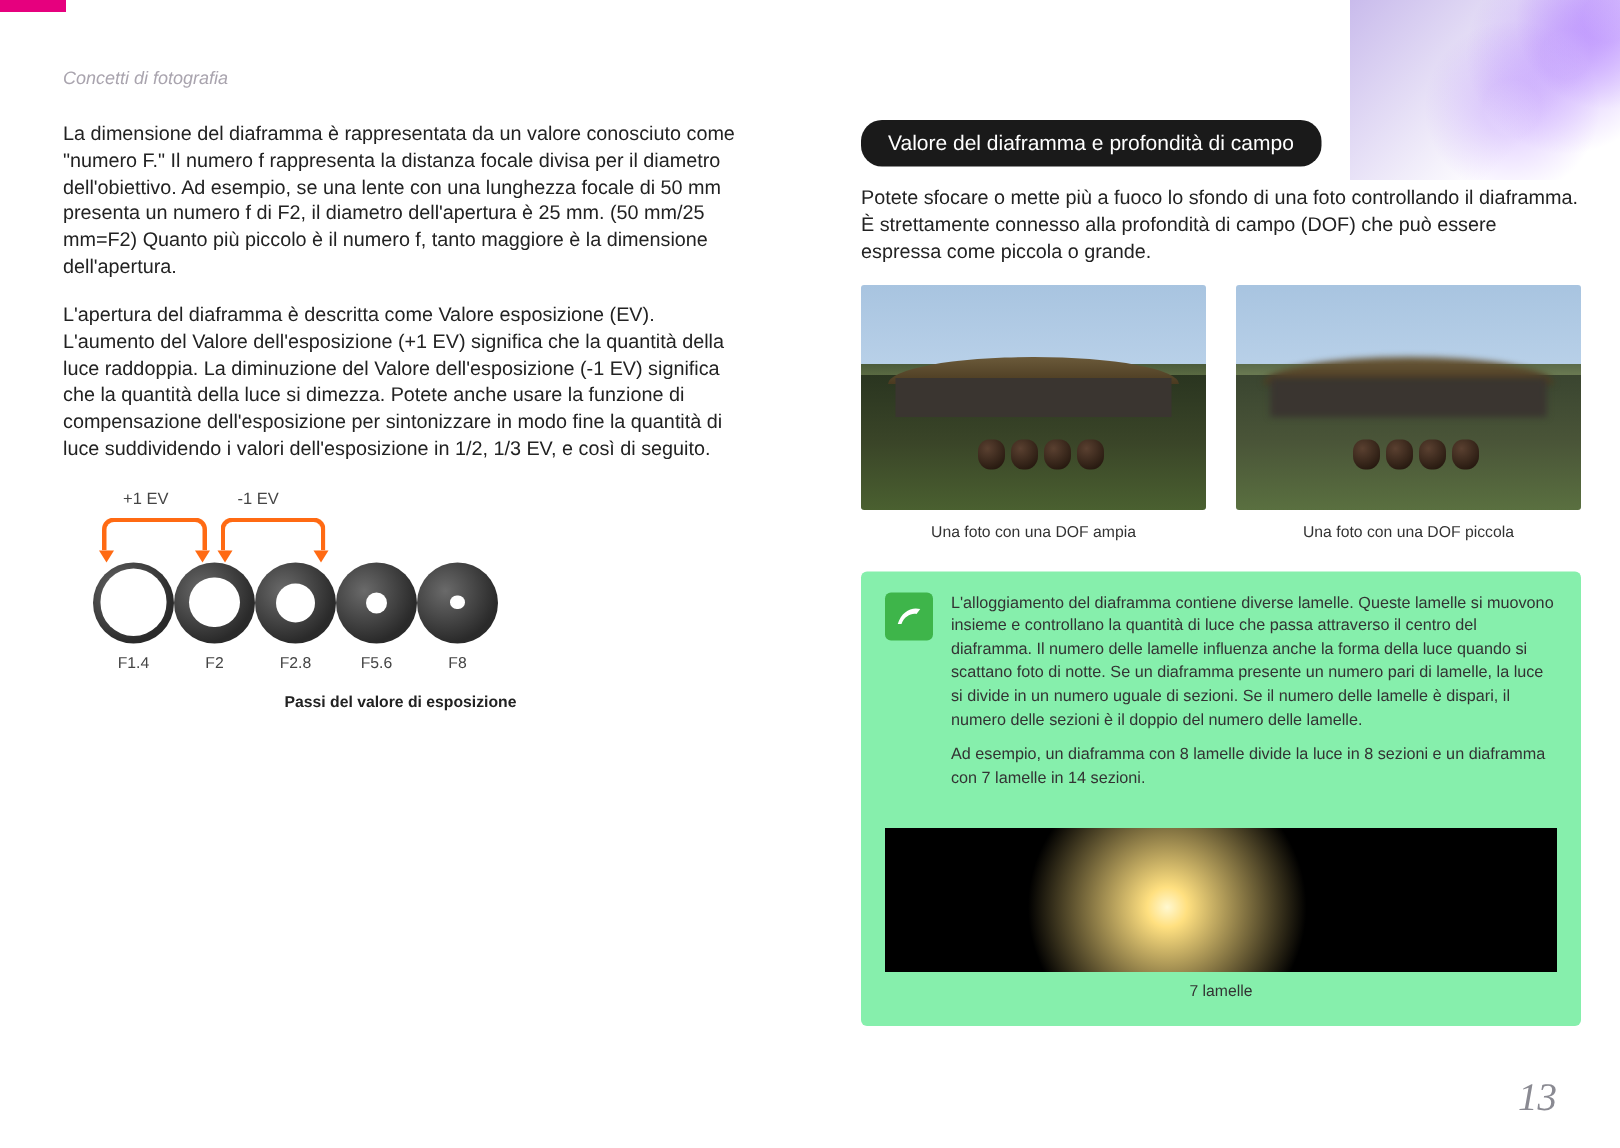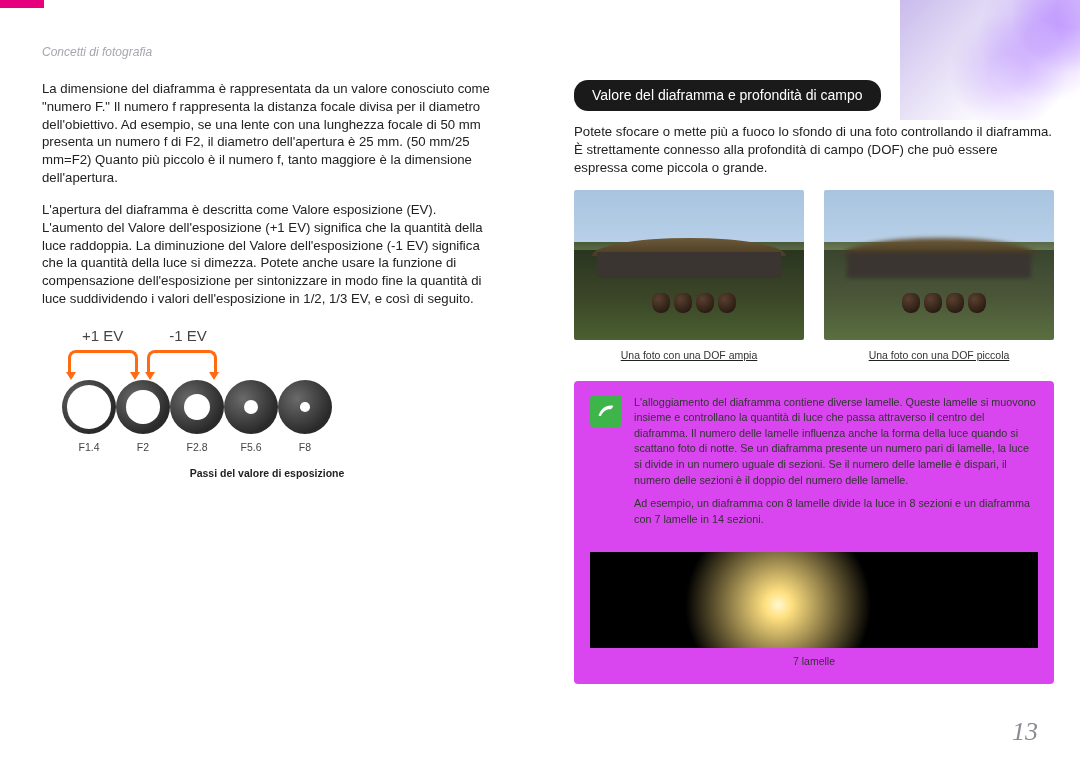--- a/index.html
+++ b/index.html
@@ -53,21 +53,21 @@
     margin-bottom: 12px;
   }
   .ev-diagram {
     margin-top: 18px;
     position: relative;
     padding-left: 20px;
   }
   .ev-labels-top {
     display: flex;
     gap: 46px;
-    font-size: 15px;
+    font-size: 11px;
     color: #444;
     margin-left: 20px;
     margin-bottom: 4px;
   }
   .arrows {
     position: relative;
     height: 26px;
     margin-bottom: 4px;
   }
   .arrow {
@@ -121,21 +121,20 @@
     text-align: center;
     font-size: 10.5px;
     font-weight: bold;
     margin-top: 12px;
     margin-left: -20px;
   }
   .photo-row {
     display: flex;
     gap: 20px;
     margin-top: 10px;
-    text-decoration: underline;
   }
   .photo-card { flex: 1; }
   .photo {
     width: 100%;
     height: 150px;
     border-radius: 2px;
     position: relative;
     overflow: hidden;
   }
   .dof-wide {
@@ -168,21 +167,21 @@
     background: radial-gradient(circle at 35% 30%, #5a4030, #1a1008);
     border-radius: 40% 40% 45% 45%;
   }
   .caption {
     font-size: 10.5px;
     text-align: center;
     margin-top: 8px;
     color: #333;
   }
   .note-box {
-    background: #d946ef;
+    background: #86efac;
     border-radius: 4px;
     margin-top: 18px;
     padding: 14px 16px 16px 16px;
     display: flex;
     gap: 12px;
     flex-direction: column;
   }
   .note-top { display: flex; gap: 12px; }
   .note-icon {
     width: 32px; height: 32px;

